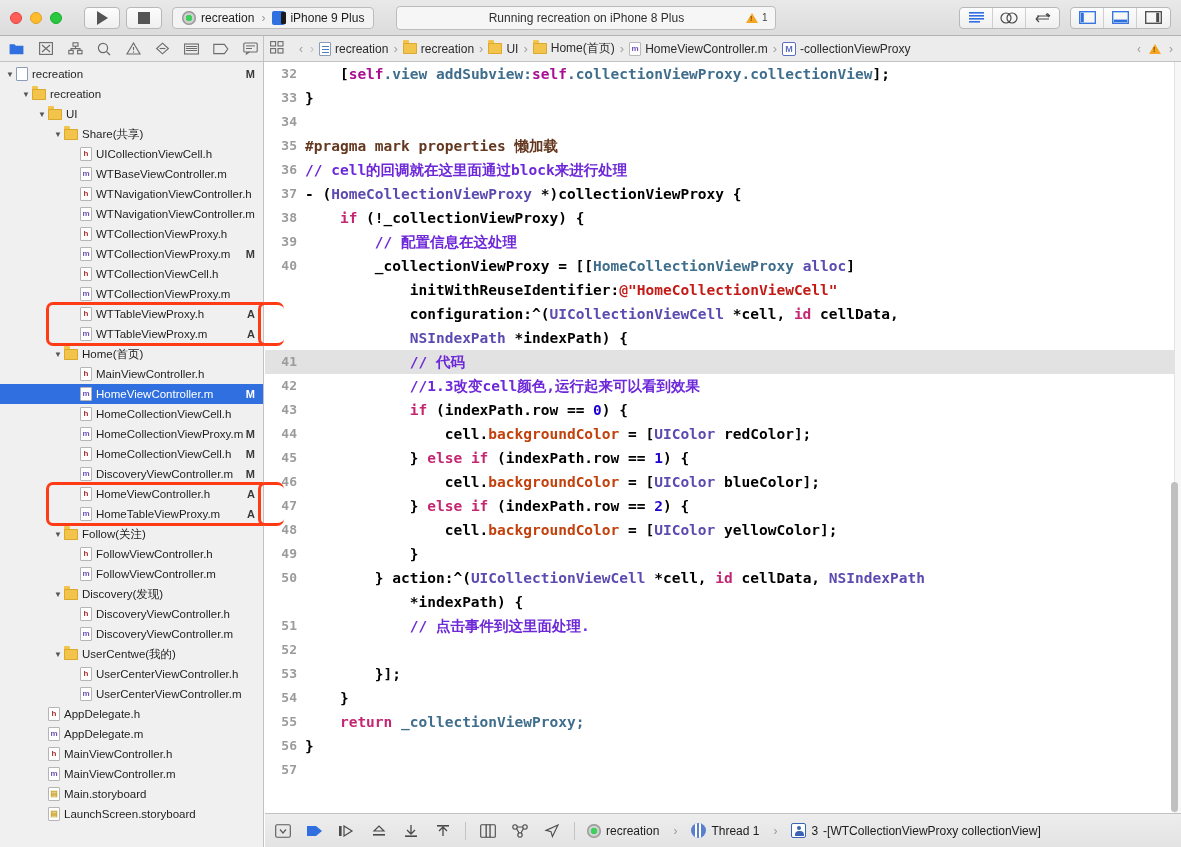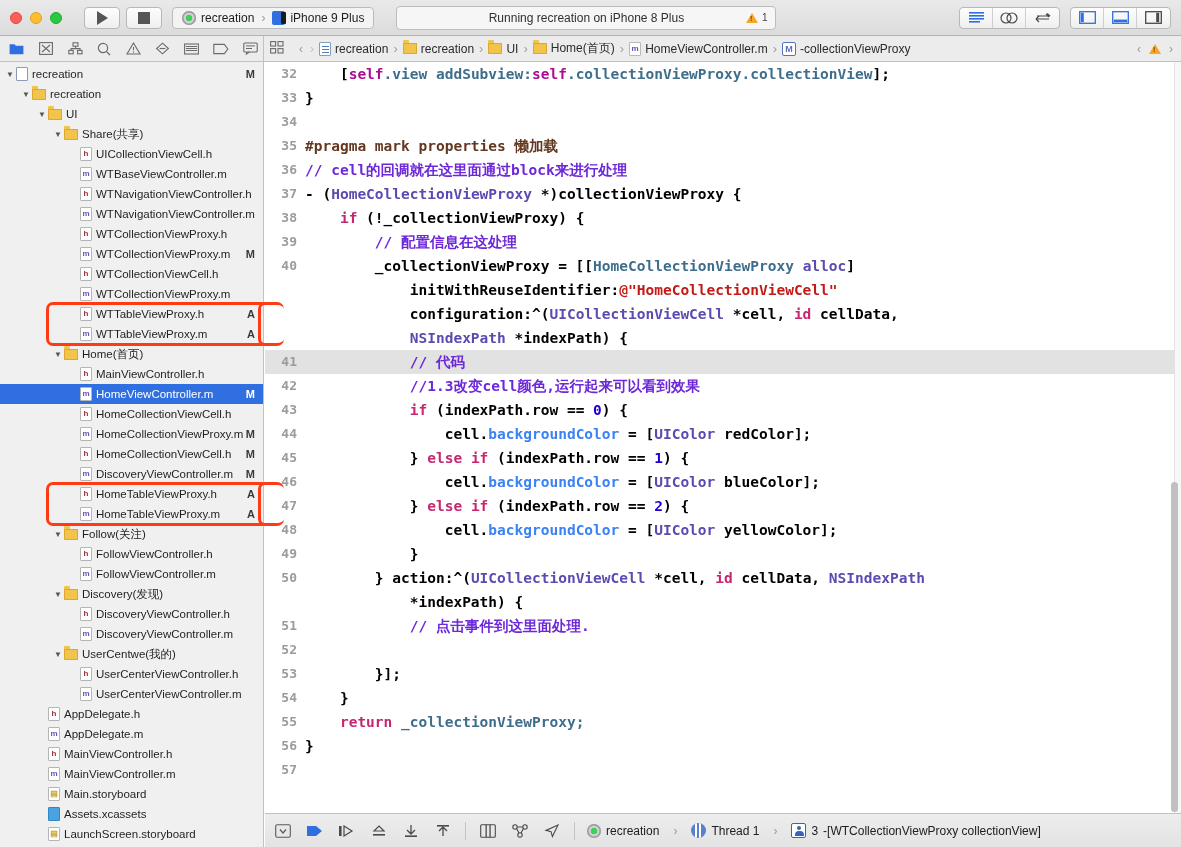--- a/index.html
+++ b/index.html
@@ -178,21 +178,21 @@
   .ctext { flex:1; line-height:24px; }
 
   .kw   { color:#a90d91; }     
   .kw2  { color:#c52672; }     
   .cls  { color:#5c4ab0; }     
   .cls2 { color:#3f6e8c; }     
   .str  { color:#c41a16; }     
   .num  { color:#1c00cf; }     
   .cmt  { color:#6d28d9; }     
   .pre  { color:#643820; }     
-  .prop { color:#3b82f6; }     
+  .prop { color:#c2410c; }     
   .plain{ color:#000000; }
 
   .v-scroll {
     position:absolute; right:3px; top:420px; width:7px; height:330px;
     background:#c0c0c0; border-radius:4px;
   }
   .edge-strip {
     position:absolute; right:0; top:0; width:7px; height:751px;
     background:#f7f7f7; border-left:1px solid #e3e3e3;
   }
@@ -606,21 +606,21 @@
             <span class="sb-ic m">m</span>
           </span>
           <span class="lbl">DiscoveryViewController.m</span>
           <span class="badge">M</span>
         </div>
         <div class="row" style="padding-left: 68px;">
           <span class="tw"></span>
           <span class="ico">
             <span class="sb-ic h">h</span>
           </span>
-          <span class="lbl">HomeTableViewProxy.h</span>
+          <span class="lbl">HomeViewController.h</span>
           <span class="badge">A</span>
         </div>
         <div class="row" style="padding-left: 68px;">
           <span class="tw"></span>
           <span class="ico">
             <span class="sb-ic m">m</span>
           </span>
           <span class="lbl">HomeTableViewProxy.m</span>
           <span class="badge">A</span>
         </div>
@@ -714,27 +714,20 @@
             <span class="sb-ic m">m</span>
           </span>
           <span class="lbl">MainViewController.m</span>
         </div>
         <div class="row" style="padding-left: 36px;">
           <span class="tw"></span>
           <span class="ico">
             <span class="sb-ic sb">▤</span>
           </span>
           <span class="lbl">Main.storyboard</span>
-        </div>
-        <div class="row" style="padding-left: 36px;">
-          <span class="tw"></span>
-          <span class="ico">
-            <span class="sb-ic xc"></span>
-          </span>
-          <span class="lbl">Assets.xcassets</span>
         </div>
         <div class="row" style="padding-left: 36px;">
           <span class="tw"></span>
           <span class="ico">
             <span class="sb-ic sb">▤</span>
           </span>
           <span class="lbl">LaunchScreen.storyboard</span>
         </div>
       </div>
     <div id="redboxes">

